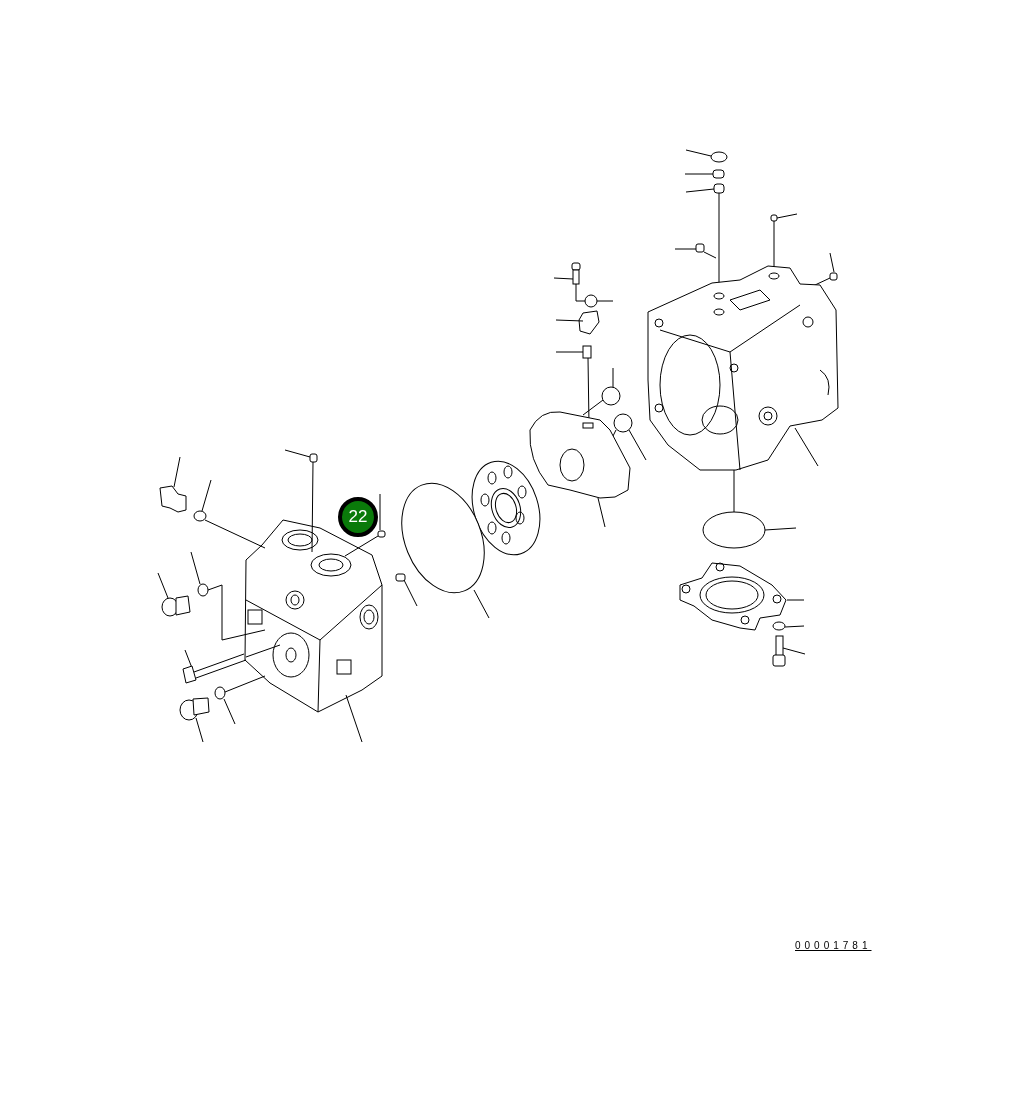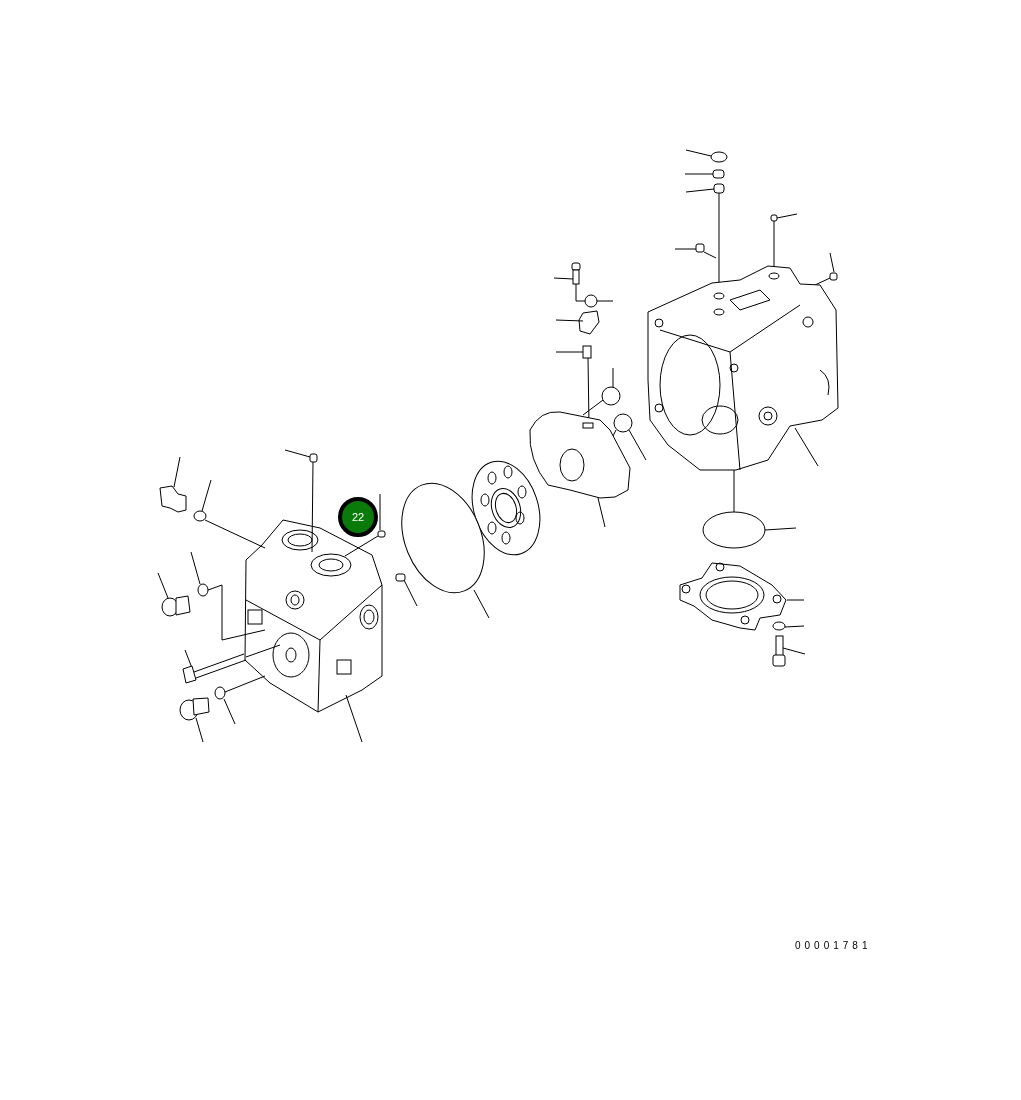--- a/index.html
+++ b/index.html
@@ -3,26 +3,27 @@
 <meta charset="utf-8">
 <style>
   html, body { margin:0; padding:0; background:#ffffff; }
   body { width:1021px; height:1100px; position:relative; overflow:hidden; font-family:"Liberation Sans", sans-serif; }
   #diagram { position:absolute; left:0; top:0; width:1021px; height:1100px; }
   svg .ln { stroke:#000; stroke-width:1; fill:none; }
   svg .part { stroke:#000; stroke-width:1; fill:#fff; }
   .callout {
     position:absolute; width:32px; height:32px; border-radius:50%;
     background:#0a7a0a; border:4px solid #000;
-    color:#fff; font-size:11px; display:flex; align-items:center; justify-content:center;
+    color:#fff; font-size:17px; display:flex; align-items:center; justify-content:center;
     cursor:pointer;
   }
   .ref-code {
     position:absolute; left:795px; top:940px; font-size:10px; letter-spacing:4px; color:#000;
     font-family:"Liberation Sans", sans-serif;
+    text-decoration:underline;
   }
 </style>
 </head>
 <body>
 
 <svg id="diagram" viewBox="0 0 1021 1100" xmlns="http://www.w3.org/2000/svg">
 
   <g>
 
     <ellipse class="part" cx="719" cy="157" rx="8" ry="5"></ellipse>

